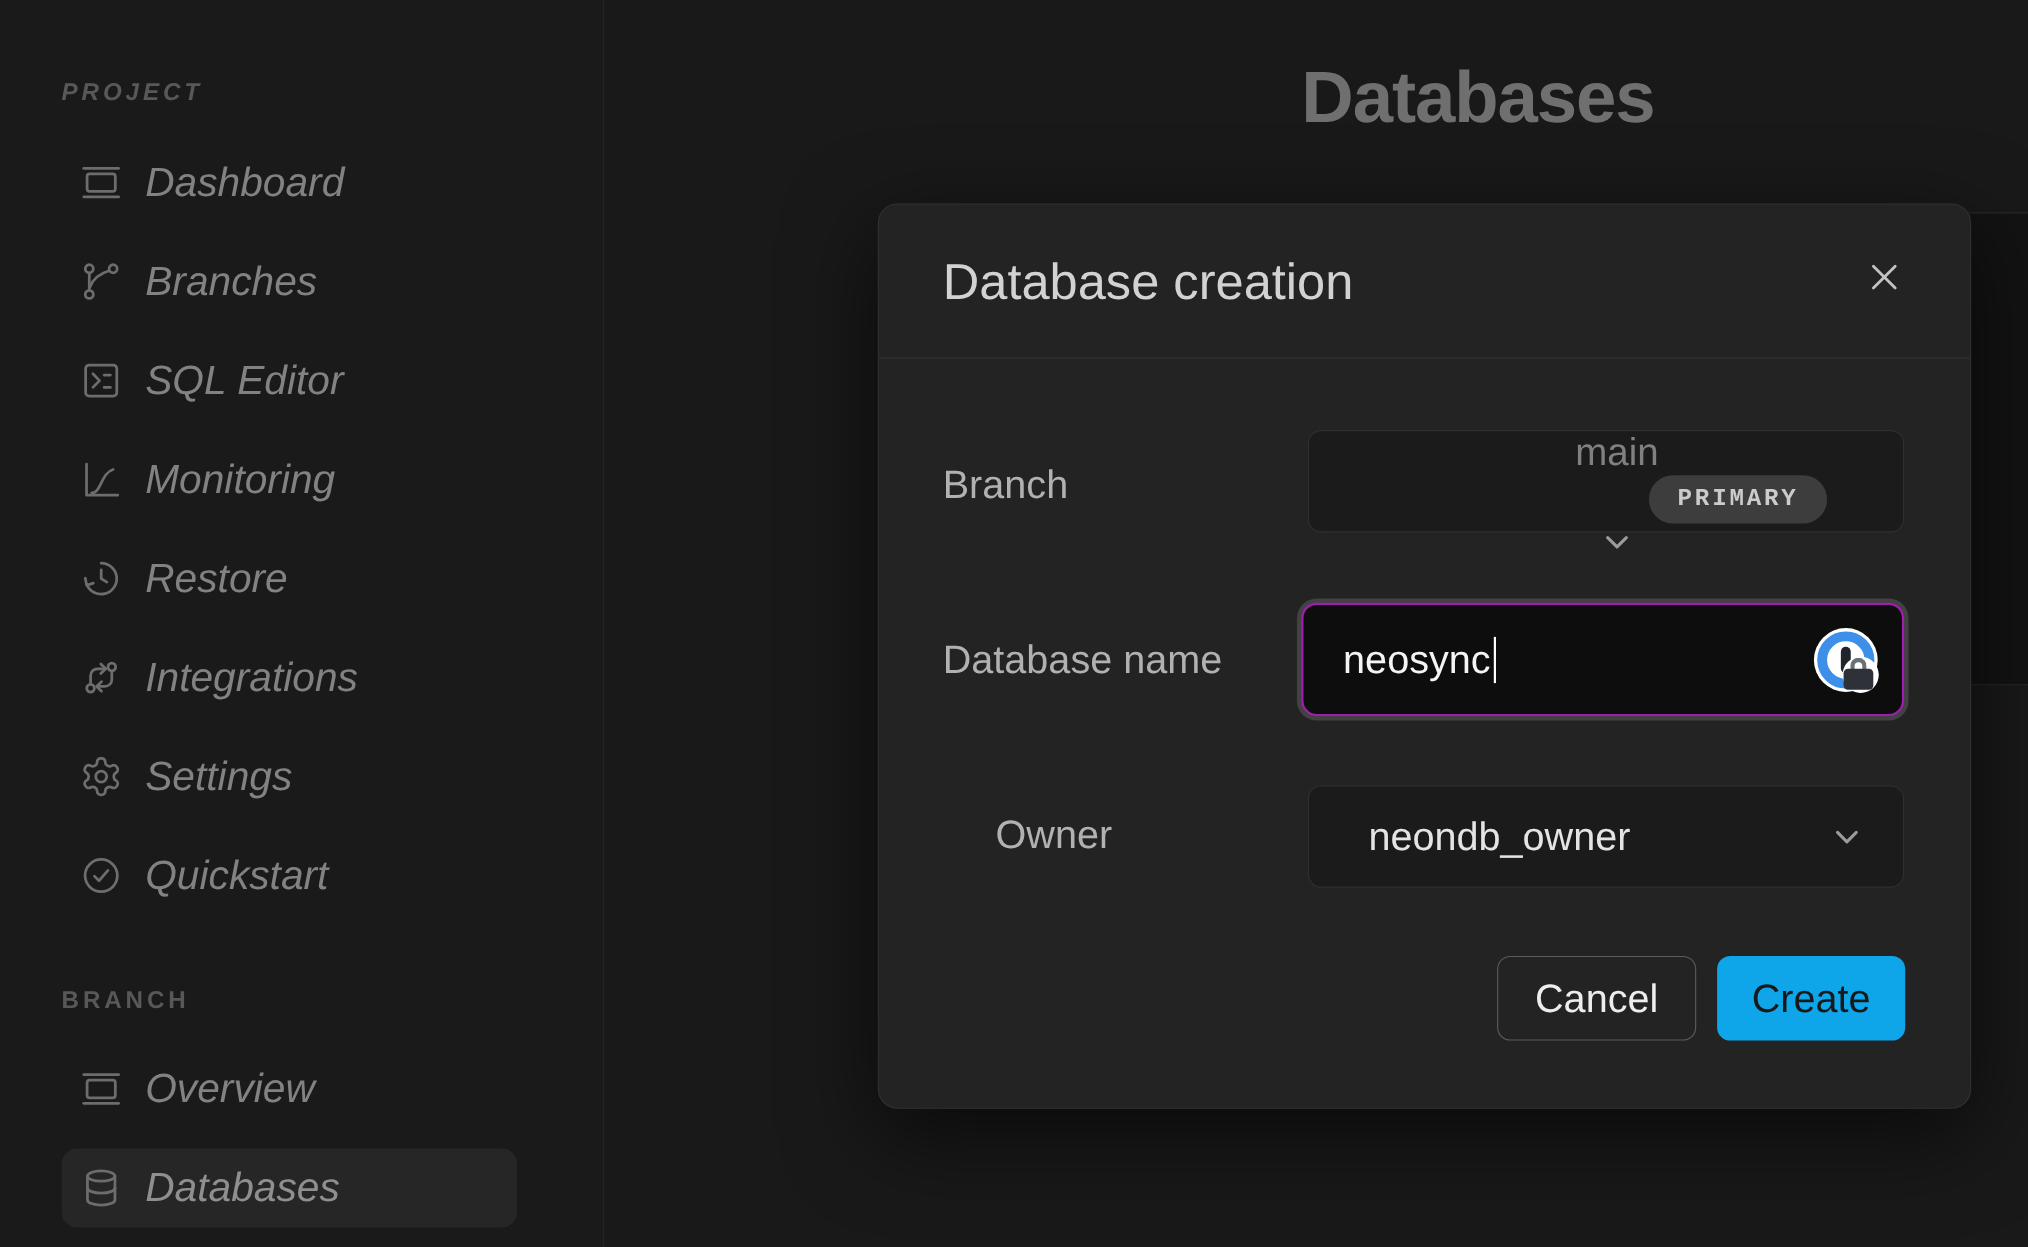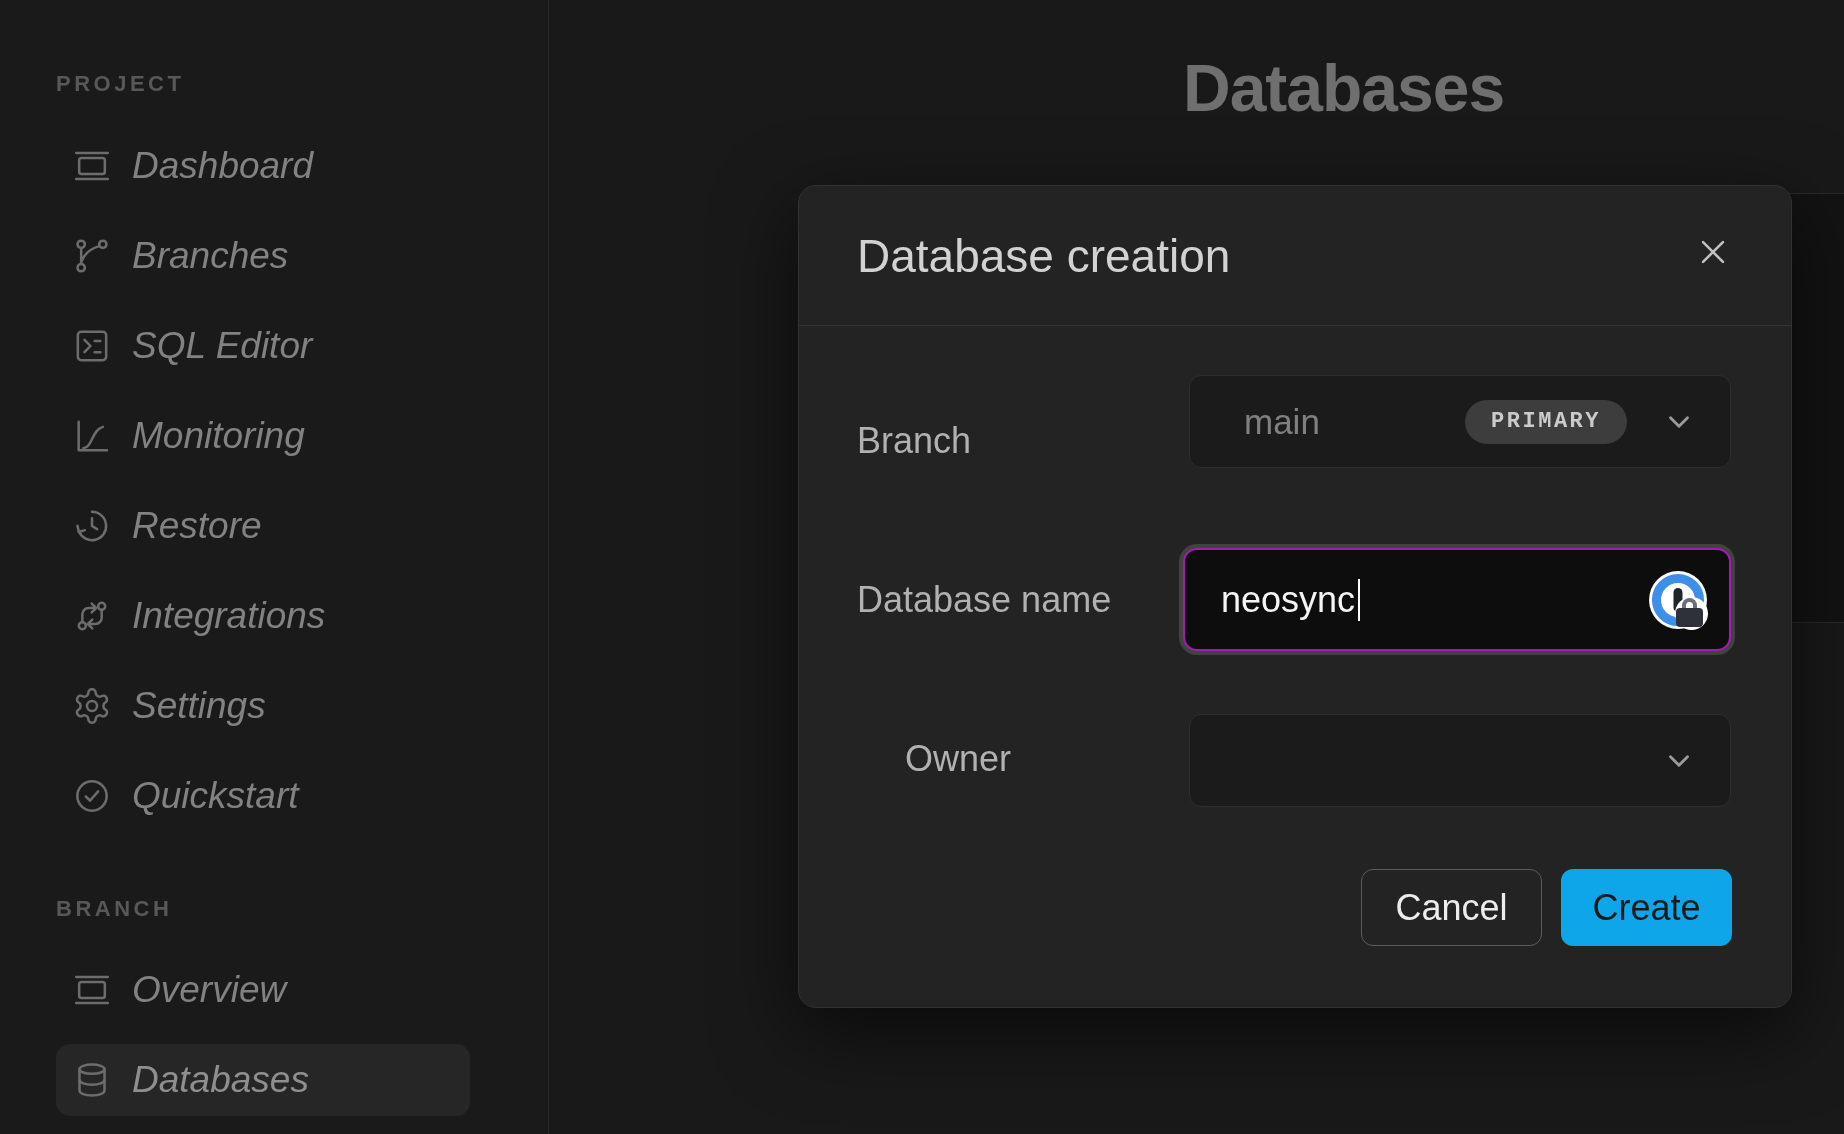--- a/index.html
+++ b/index.html
@@ -17,21 +17,21 @@
     position: absolute; left: 0; top: 0; width: 549px; height: 1134px;
     background: #1a1a1a;
     border-right: 1px solid #272727;
     box-sizing: border-box;
   }
   .section-label {
     position: absolute; left: 56px;
     font-size: 22px; font-weight: 700; letter-spacing: 3.5px;
     color: #585858;
   }
-  .section-label.project { top: 71px; }
+  .section-label.project { top: 71px; font-style: italic; }
   .section-label.branch  { top: 896px; }
   .nav { position: absolute; left: 56px; width: 414px; }
   .nav.project-nav { top: 130px; }
   .nav.branch-nav  { top: 954px; }
   .nav-item {
     height: 72px; margin-bottom: 18px;
     display: flex; align-items: center;
     padding-left: 16px; box-sizing: border-box;
     border-radius: 14px;
     cursor: pointer;
@@ -96,21 +96,21 @@
   .select {
     position: absolute; left: 390px; width: 542px; height: 93px;
     background: #1b1b1b;
     border: 1px solid #2f2f2f;
     border-radius: 12px;
     box-sizing: border-box;
     display: flex; align-items: center;
     padding: 0 34px 0 54px;
     cursor: pointer;
   }
-  .select-branch { top: 189px; }
+  .select-branch { top: 205px; flex-direction: column; }
   .select-owner  { top: 528px; }
   .select-value-muted { font-size: 35px; color: #808080; }
   .select-value { font-size: 36px; color: #e4e4e4; }
   .pill {
     margin-left: auto; margin-right: 35px;
     background: #3d3d3d; color: #cbcbcb;
     font-size: 22px; font-weight: 700; letter-spacing: 2.5px;
     padding: 11px 26px; border-radius: 24px; line-height: 1; font-family: Liberation Mono, monospace;
   }
   .chevron { width: 34px; height: 34px; color: #9b9b9b; flex: none; }
@@ -322,20 +322,21 @@
       <span class="op-ring"></span>
       <span class="op-bar"></span>
       <span class="op-lock-halo"></span>
       <span class="op-shackle"></span>
       <span class="op-body"></span>
     </span>
   </div>
 
   <span class="field-label label-owner">Owner</span>
   <div class="select select-owner">
+    <span class="select-value">neondb_owner</span>
     <svg class="chevron" viewBox="0 0 24 24" fill="none" stroke="currentColor" stroke-width="2" stroke-linecap="round" stroke-linejoin="round">
         <path d="M6 9l6 6 6-6"></path>
       </svg>
   </div>
 
   <button class="btn btn-cancel">Cancel</button>
   <button class="btn btn-create">Create</button>
 </div>
 
 </body></html>

